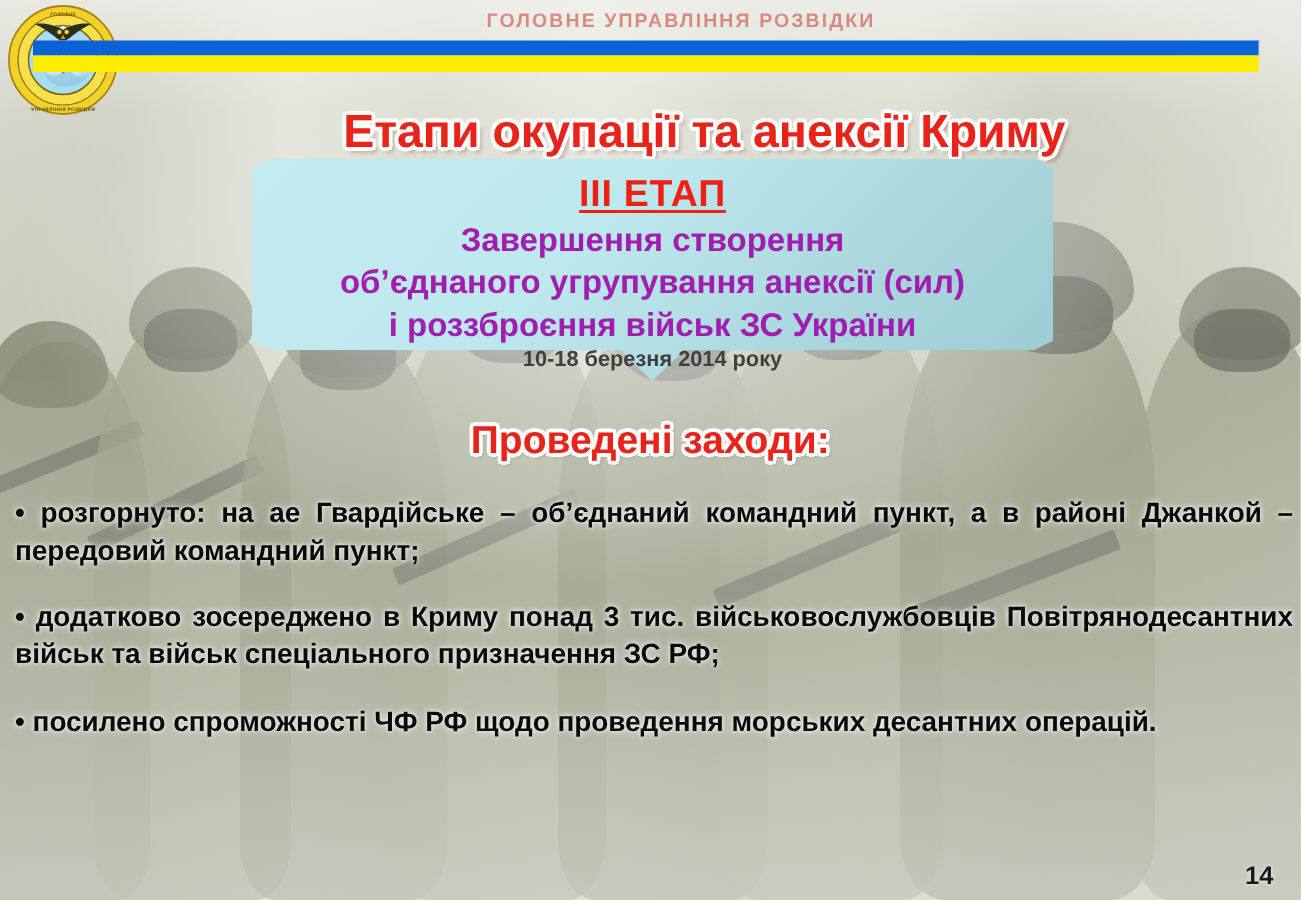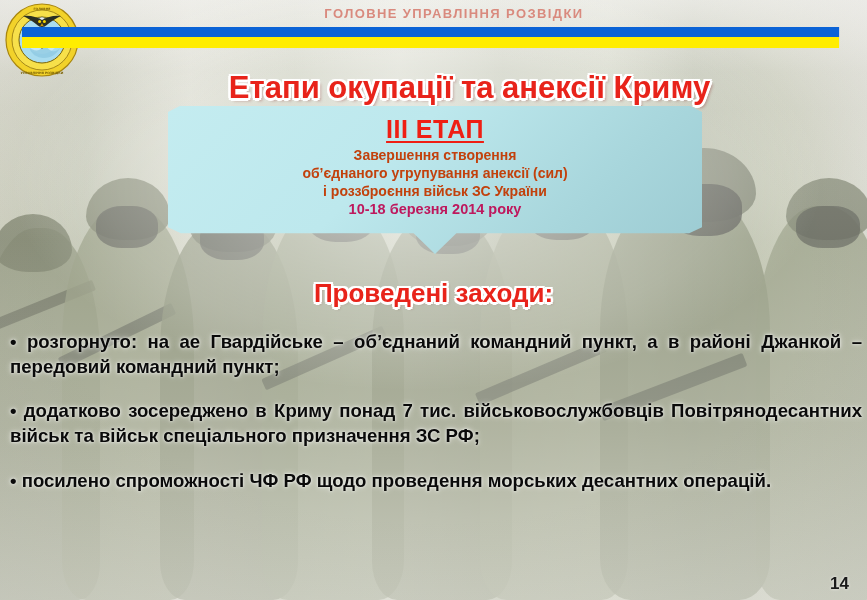--- a/index.html
+++ b/index.html
@@ -66,22 +66,22 @@
     background:linear-gradient(135deg,#c4ecf0 0%, #bde8ed 40%, #a8d6dc 75%, #9ccbd2 100%);
     clip-path:polygon(0% 4%, 2.2% 0%, 97.8% 0%, 100% 4%, 100% 82%, 97.6% 86%, 54% 86%, 50% 100%, 46% 86%, 2.4% 86%, 0% 82%);
     box-shadow:2px 3px 5px rgba(60,70,70,.25);
   }
   .banner-inner { position:absolute; left:168px; top:106px; width:534px; height:148px; text-align:center; }
   .stage-no {
     margin-top:9px; font-size:25px; font-weight:700; color:#ef1f14;
     text-decoration:underline; text-decoration-thickness:2px; text-underline-offset:3px;
     letter-spacing:.5px;
   }
-  .stage-desc { margin-top:2px; font-size:14px; font-weight:700; color:#c2410c; line-height:1.29; }
-  .stage-date { margin-top:1px; font-size:14.5px; font-weight:700; color:#be185d; }
+  .stage-desc { margin-top:2px; font-size:22px; font-weight:700; color:#a21caf; line-height:1.29; }
+  .stage-date { margin-top:1px; font-size:14.5px; font-weight:700; color:#404040; }
 
   
   .subheading {
     position:absolute; left:0; top:278px; width:867px; text-align:center;
     font-size:26px; font-weight:700; color:#e8231a; white-space:nowrap;
     text-shadow:
       -2px -2px 0 #fff, 2px -2px 0 #fff, -2px 2px 0 #fff, 2px 2px 0 #fff,
       -2.5px 0 0 #fff, 2.5px 0 0 #fff, 0 -2.5px 0 #fff, 0 2.5px 0 #fff,
       2px 2px 3px rgba(120,0,0,.28);
   }
@@ -186,19 +186,19 @@
       <div>об’єднаного угрупування анексії (сил)</div>
       <div>і роззброєння військ ЗС України</div>
     </div>
     <div class="stage-date">10-18 березня 2014 року</div>
   </div>
 
   <div class="subheading">Проведені заходи:</div>
 
   <div class="bullets">
     <div class="bullet">розгорнуто: на ае Гвардійське – об’єднаний командний пункт, а в районі Джанкой – передовий командний пункт;</div>
-    <div class="bullet">додатково зосереджено в Криму понад 7 тис. військовослужбовців Повітрянодесантних військ та військ спеціального призначення ЗС РФ;</div>
+    <div class="bullet">додатково зосереджено в Криму понад 3 тис. військовослужбовців Повітрянодесантних військ та військ спеціального призначення ЗС РФ;</div>
     <div class="bullet last">посилено спроможності ЧФ РФ щодо проведення морських десантних операцій.</div>
   </div>
 
   <div class="pageno">14</div>
 
 </div>
 
 </body></html>

